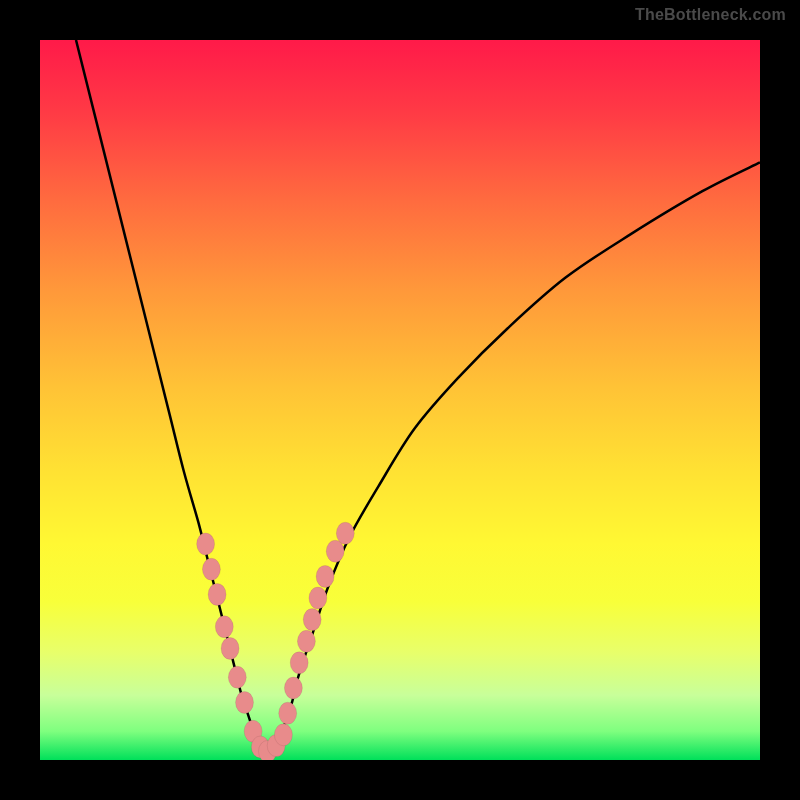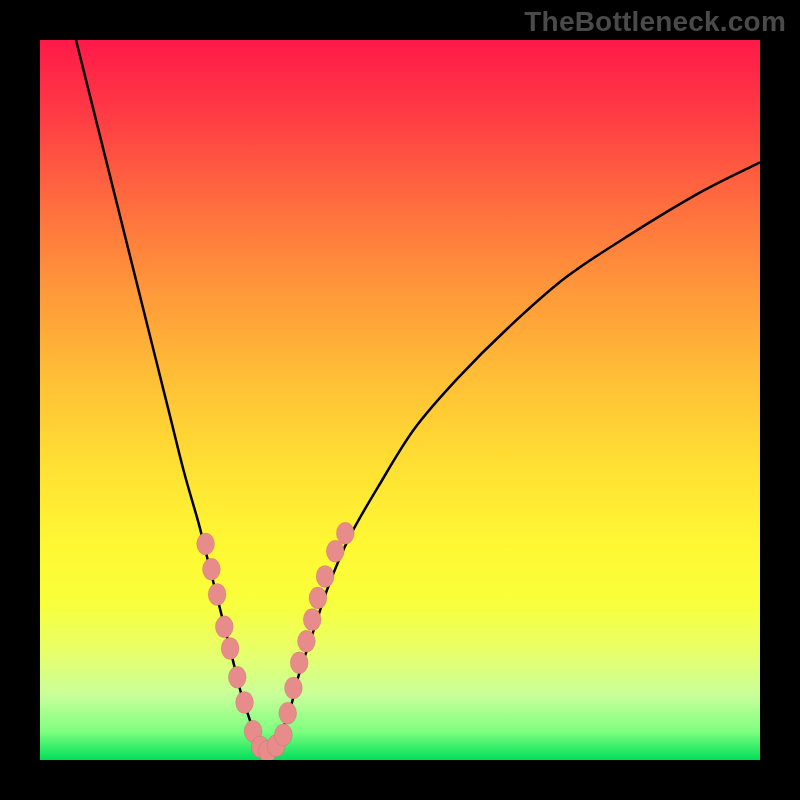--- a/index.html
+++ b/index.html
@@ -39,21 +39,21 @@
       #c8ff9a 91%,
       #7fff7f 96%,
       #00e05a 100%
     );
   }
   .watermark {
     position: absolute;
     top: 6px;
     right: 14px;
     color: #4a4a4a;
-    font-size: 28px;
+    font-size: 16px;
     font-weight: 600;
     letter-spacing: 0.2px;
     user-select: none;
   }
   svg.curve {
     position: absolute;
     left: 0;
     top: 0;
     width: 720px;
     height: 720px;

